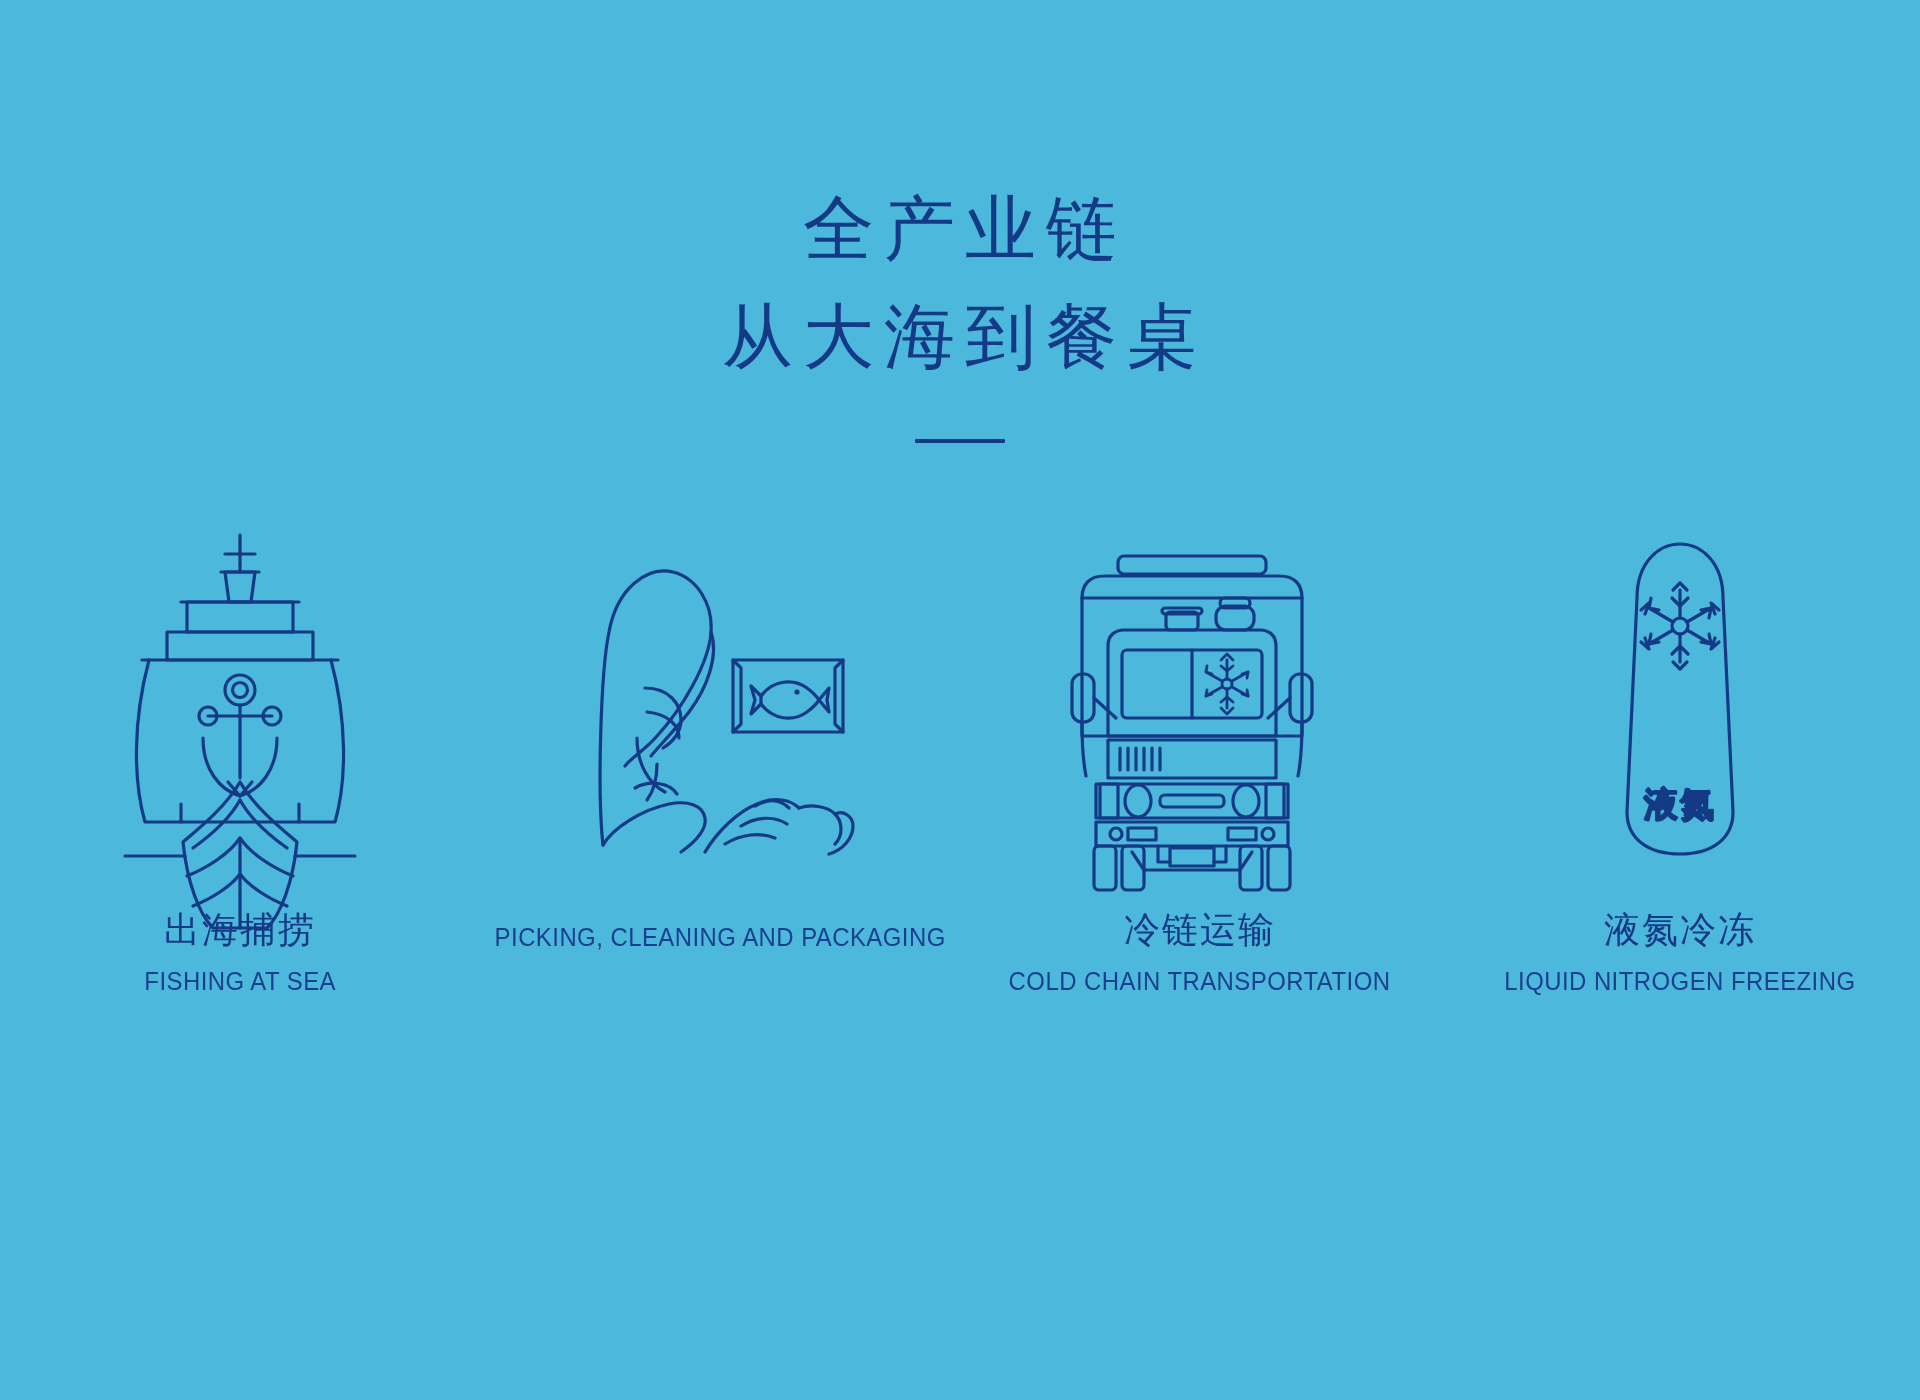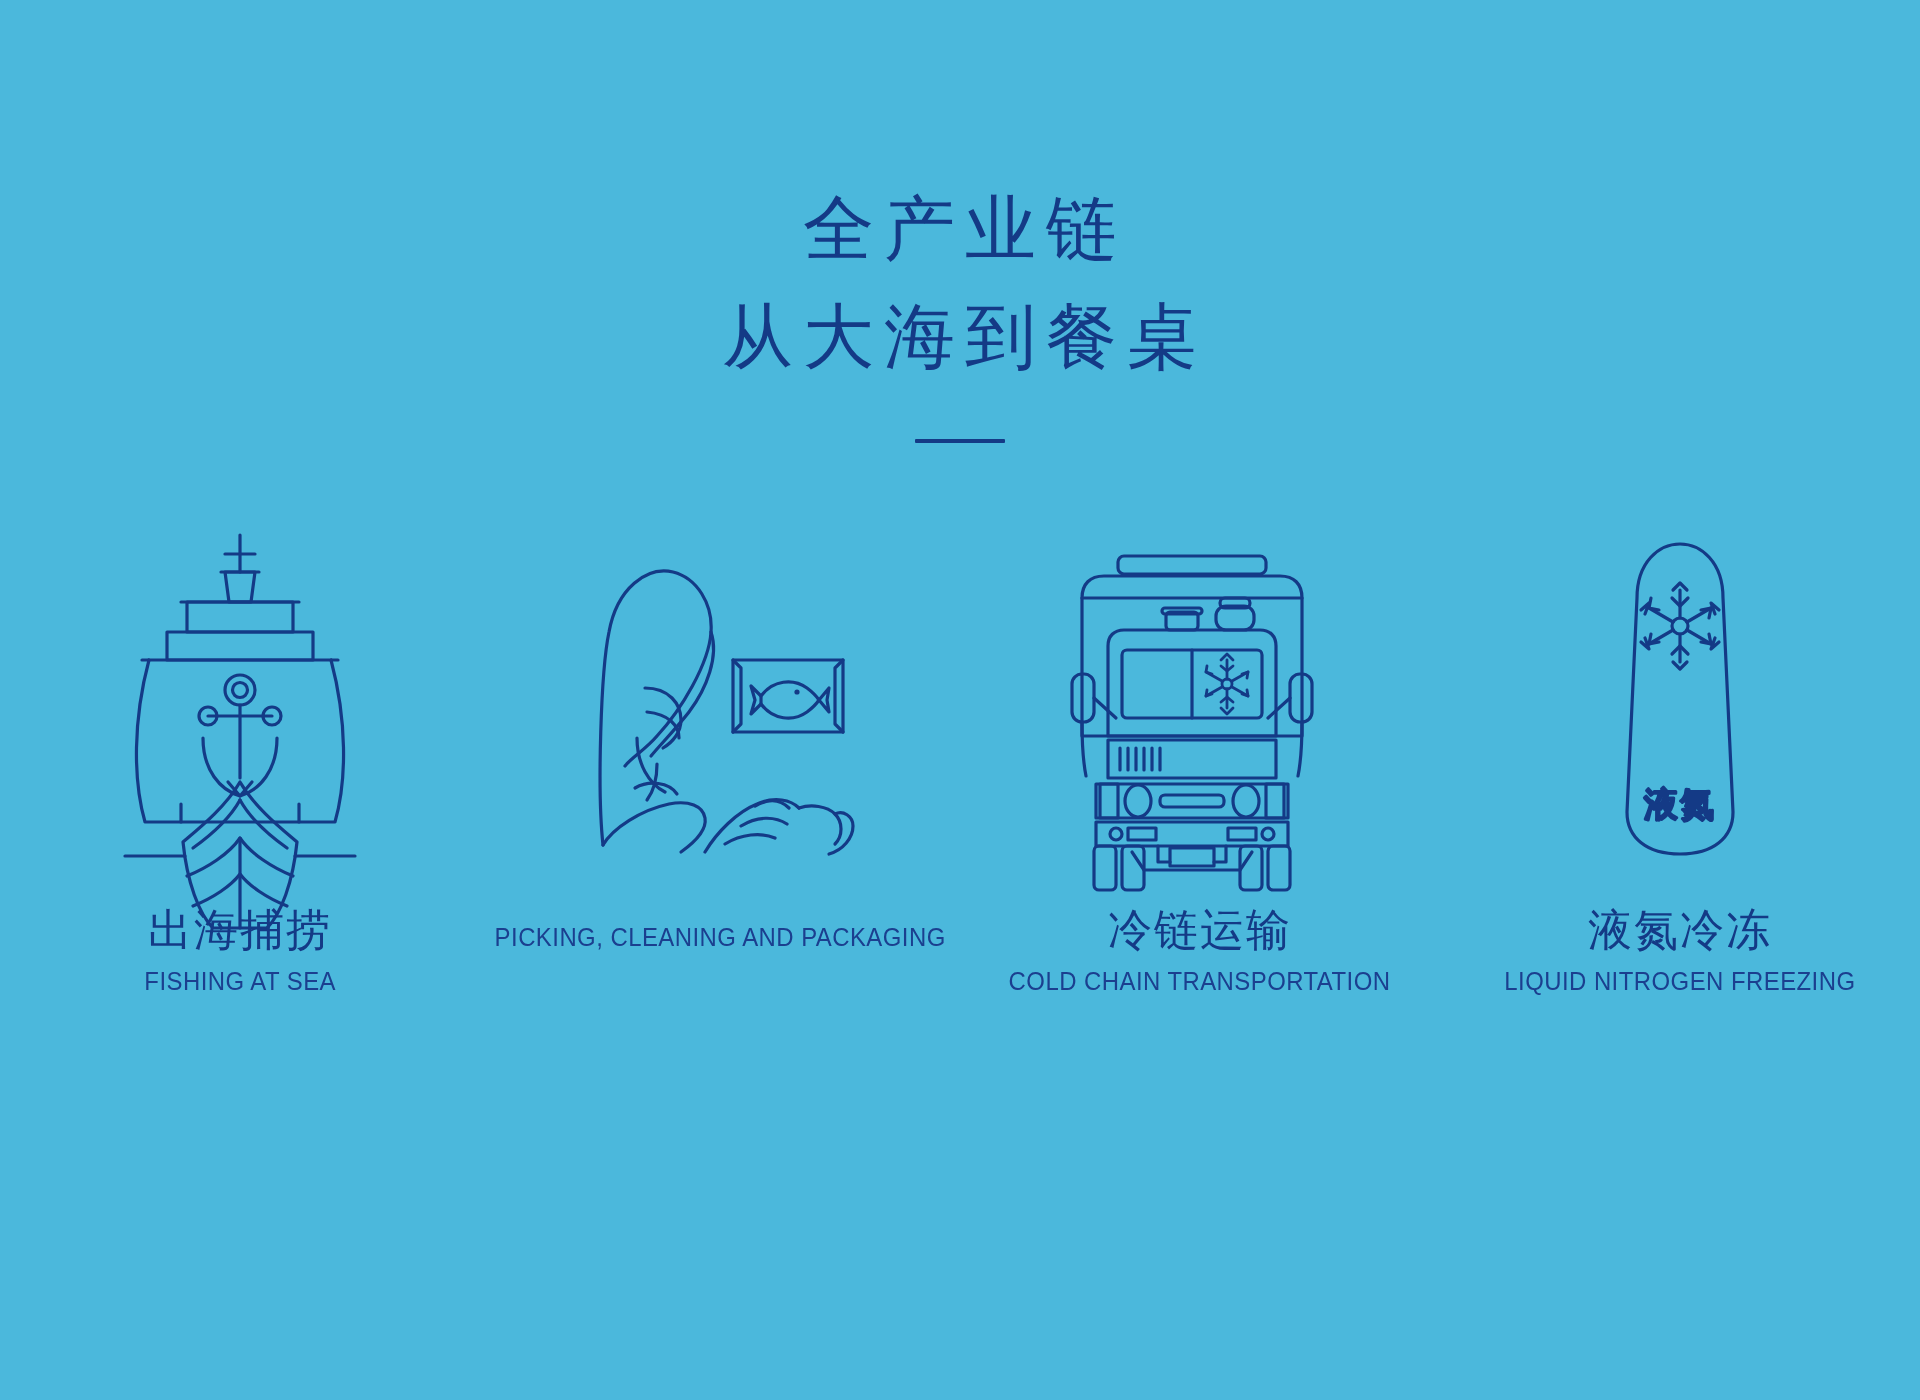--- a/index.html
+++ b/index.html
@@ -54,21 +54,21 @@
     height:340px;
     display:flex;
     align-items:flex-end;
     justify-content:center;
   }
   .icon-box svg { display:block; overflow:visible; }
 
   .labels { margin-top:48px; text-align:center; }
   .label-cn {
     color:#143a86;
-    font-size:44px;
+    font-size:36px;
     line-height:44px;
     letter-spacing:2px;
     white-space:pre;
   }
   .label-en {
     color:#1b3f8f;
     font-size:26px;
     line-height:34px;
     margin-top:12px;
     letter-spacing:0.5px;

